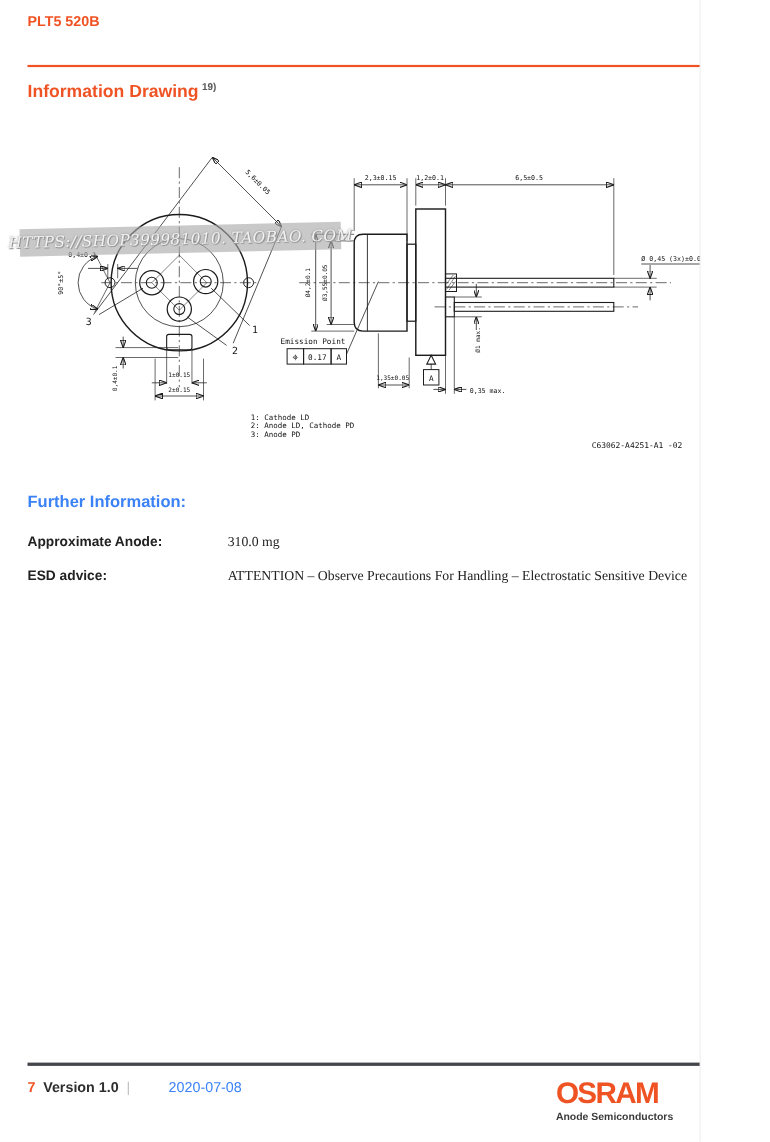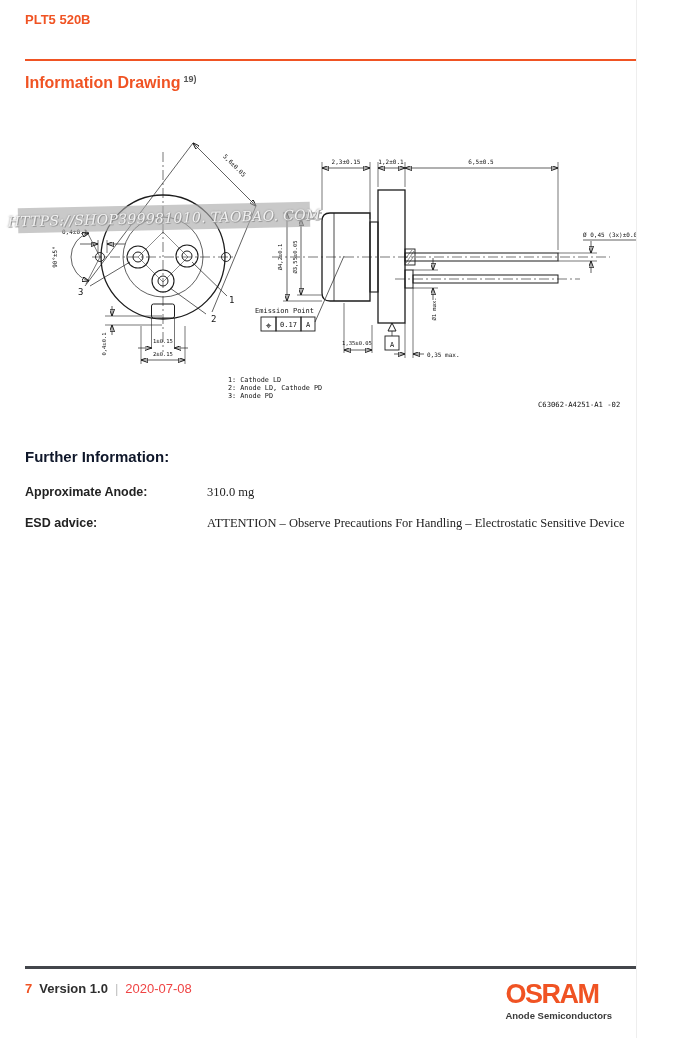--- a/index.html
+++ b/index.html
@@ -10,31 +10,31 @@
   .h2{position:absolute;left:25px;top:74px;font-size:16px;font-weight:bold;color:#f05323;}
   .h2 sup{font-size:9px;color:#555;font-weight:bold;margin-left:3px;}
   .drawing-svg{position:absolute;left:0;top:125px;width:700px;height:300px;}
   .drawing-svg text{fill:#111;font-family:"DejaVu Sans Mono",monospace;}
   .drawing-svg line,.drawing-svg path,.drawing-svg rect,.drawing-svg circle{stroke:#1c1c1c;fill:none;}
   .watermark{position:absolute;left:18px;top:205px;width:292px;height:25px;
      background:rgba(168,168,168,0.62);transform:rotate(-1.3deg);
      display:flex;align-items:center;justify-content:center;white-space:nowrap;
      font-family:"DejaVu Serif",serif;font-style:italic;font-size:14px;letter-spacing:.3px;
      color:#f2f2f2;text-shadow:0 0 2px #8a8a8a,1px 1px 0 #9b9b9b;}
-  .h3{position:absolute;left:25px;top:448px;font-size:15px;font-weight:bold;color:#0f172a;}
+  .h3{position:absolute;left:25px;top:448px;font-size:15px;font-weight:bold;color:#3b82f6;}
   .inforow{position:absolute;left:25px;width:651px;font-size:12.5px;line-height:1.5;}
   .inforow .lbl{position:absolute;left:0;top:0;width:175px;font-weight:bold;color:#222;}
   .inforow .val{position:absolute;left:182px;top:0;width:462px;color:#222;font-family:Liberation Serif, serif;}
   .row1{top:483px;} .row2{top:514px;}
   .footer-rule{position:absolute;left:25px;top:966px;width:651px;height:3px;background:#43464b;}
   .footer-text{position:absolute;left:25px;top:981px;display:flex;align-items:baseline;gap:7px;font-size:13px;}
   .footer-text .pg{color:#f05323;font-weight:bold;}
   .footer-text .ver{color:#2e2e2e;font-weight:bold;}
   .footer-text .sep{color:#c0c0c0;}
-  .footer-text .date{color:#ef4444;}
+  .footer-text .date{color:#3b82f6;margin-left:28px;}
   .logo{position:absolute;right:24px;top:981px;}
   .logo .osram{font-size:27px;font-weight:900;color:#f05323;letter-spacing:-1.5px;line-height:1;
        font-family:"Liberation Sans",sans-serif;}
   .logo .sub{font-size:9.5px;font-weight:bold;color:#3a3a3a;margin-top:2px;}
 </style>
 </head>
 <body>
 
 <div class="page">
 

